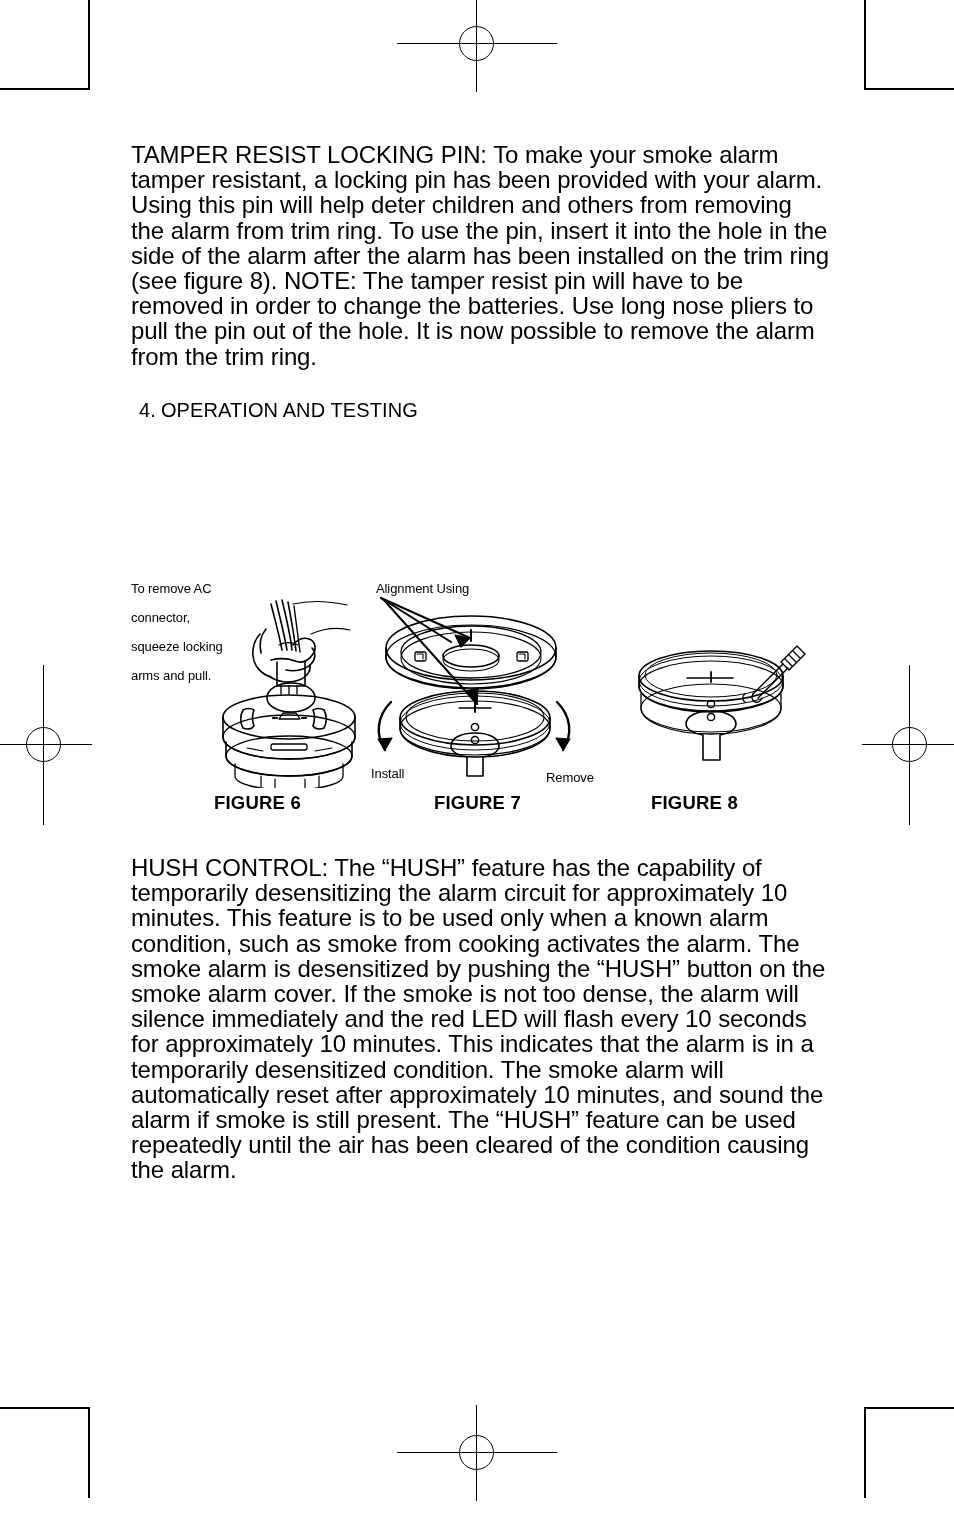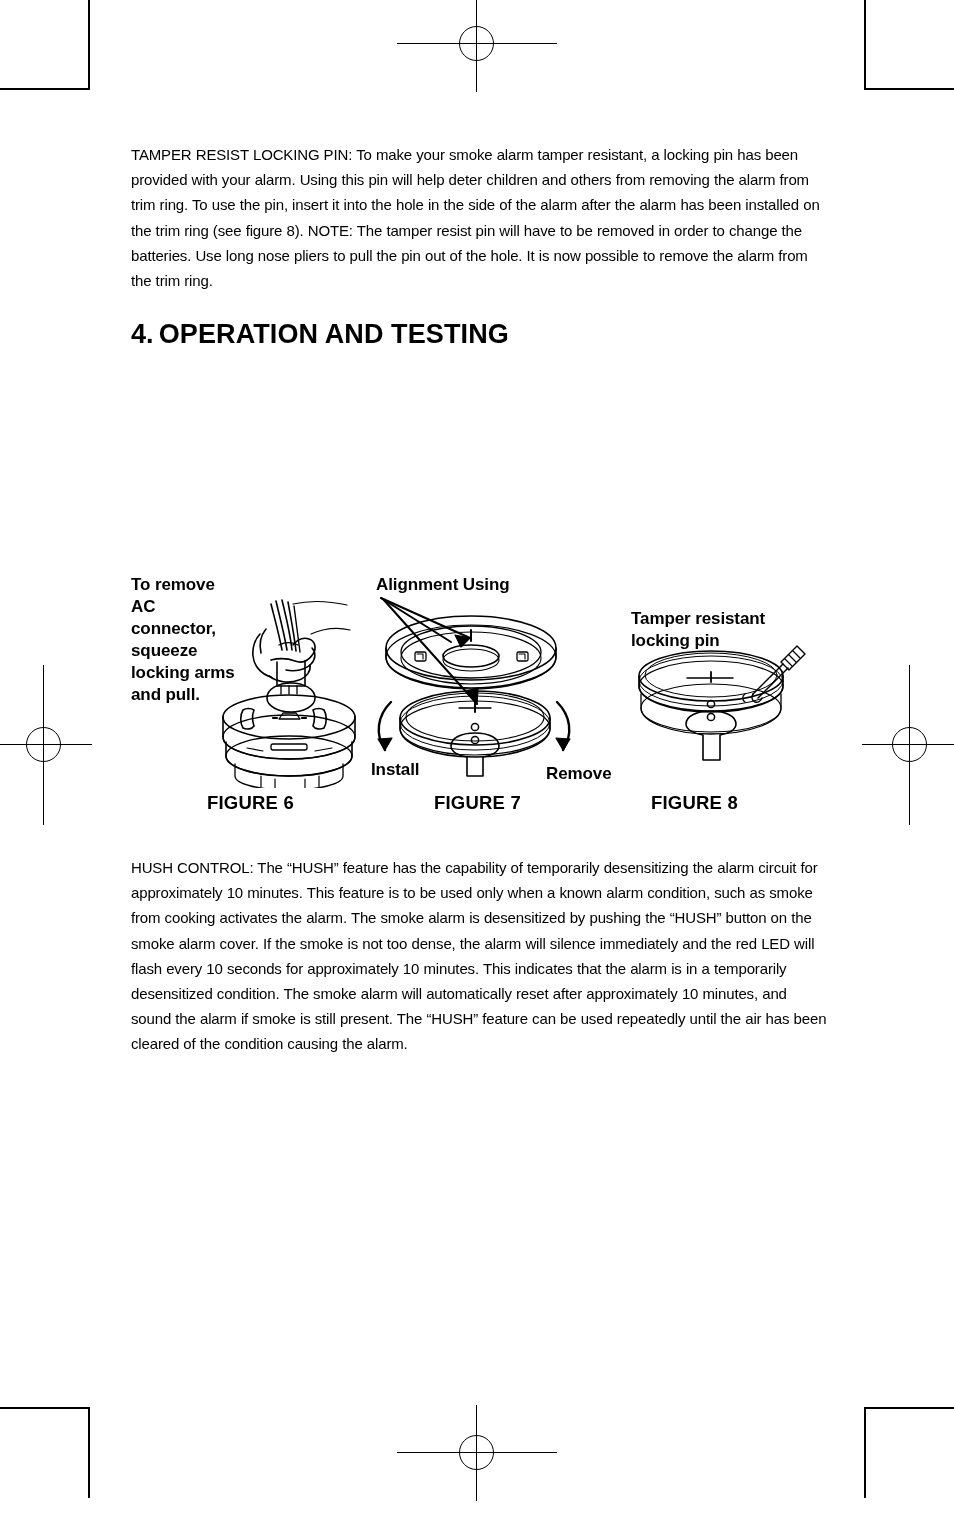--- a/index.html
+++ b/index.html
@@ -40,51 +40,50 @@
   }
 
   
   .content {
     position: absolute;
     left: 131px;
     top: 142px;
     width: 700px;
   }
   p.body-text {
-    font-size: 15px;
+    font-size: 24px;
     line-height: 25.2px;
     margin: 0 0 15px 0;
     letter-spacing: -0.15px;
     word-spacing: 0.2px;
   }
   h2.section-heading {
-    font-size: 27px;
+    font-size: 20px;
     line-height: 26px;
-    font-weight: bold;
-    margin: 28px 0 10px 0;
+    font-weight: normal;
+    margin: 28px 0 10px 8px;
     letter-spacing: 0.1px;
   }
   h2.section-heading .num {
     margin-right: 5px;
   }
 
   
   .figures {
     position: absolute;
     left: 131px;
     top: 570px;
     width: 700px;
     height: 260px;
   }
   .fig-label {
     position: absolute;
-    font-size: 17px;
-    line-height: 22px;
+    font-size: 13px;
+    line-height: 29px;
     letter-spacing: -0.1px;
-    font-weight: bold;
   }
   .fig-caption {
     position: absolute;
     font-size: 18.5px;
     font-weight: bold;
     letter-spacing: 0.2px;
     top: 222px;
   }
   .fig-art {
     position: absolute;
@@ -93,21 +92,21 @@
     display: block;
   }
 
   
   #label-fig6 { left: 0px; top: 4px; width: 110px; }
   #label-fig7 { left: 245px; top: 4px; width: 190px; white-space: nowrap; }
   #label-fig8 { left: 500px; top: 38px; width: 180px; }
   #label-install { left: 240px; top: 189px; }
   #label-remove  { left: 415px; top: 193px; }
 
-  #cap-fig6 { left: 76px; text-align: right; }
+  #cap-fig6 { left: 83px; text-align: right; }
   #cap-fig7 { left: 303px; }
   #cap-fig8 { left: 520px; }
 </style>
 </head>
 <body>
 
 <div id="page">
 
   <div class="crop-line" style="left:88px; top:0px; width:1.6px; height:90px;"></div>
   <div class="crop-line" style="left:0px; top:88px; width:90px; height:1.6px;"></div>
@@ -257,21 +256,20 @@
         <path d="M186 106 C200 120 202 138 192 154" stroke-width="2.4"></path>
         <path d="M192 154 L199 143 L185 142 Z" fill="#000" stroke-width="1.2"></path>
       </svg>
     </div>
 
     <div class="fig-label" id="label-install">Install</div>
     <div class="fig-label" id="label-remove">Remove</div>
 
     <div class="fig-caption" id="cap-fig7">FIGURE 7</div>
 
-    <div class="fig-label" id="label-fig8">Tamper resistant locking pin</div>
 
     <div class="fig-art" style="left:502px; top:72px; width:175px; height:135px;">
       <svg width="175" height="135" viewBox="0 0 175 135" fill="none" stroke="#000" stroke-width="1.6" stroke-linecap="round" stroke-linejoin="round">
 
         <ellipse cx="78" cy="34" rx="72" ry="25"></ellipse>
         <path d="M6 34 L6 44 C6 58 38 70 78 70 C118 70 150 58 150 44 L150 34"></path>
         <ellipse cx="78" cy="44" rx="72" ry="25" stroke-width="1.2"></ellipse>
         <ellipse cx="78" cy="39" rx="72" ry="25" stroke-width="1.0"></ellipse>
 
         <path d="M8 52 L8 66 C8 80 39 92 78 92 C117 92 148 80 148 66 L148 52" stroke-width="1.3"></path>

